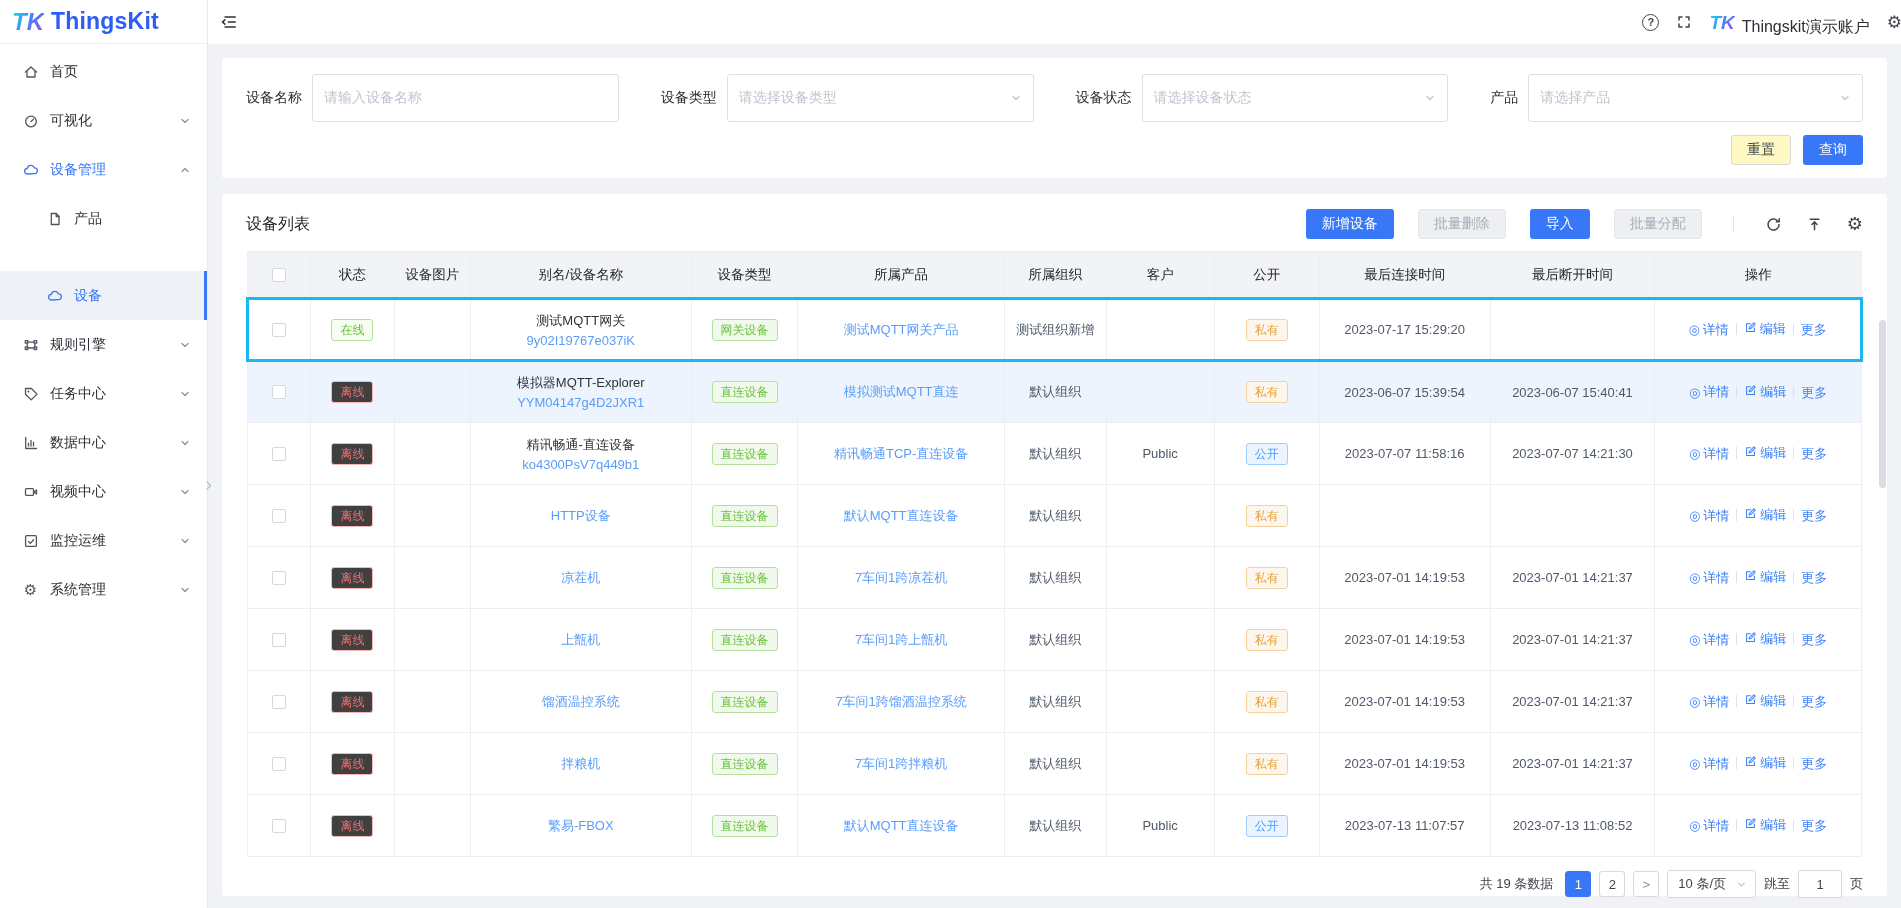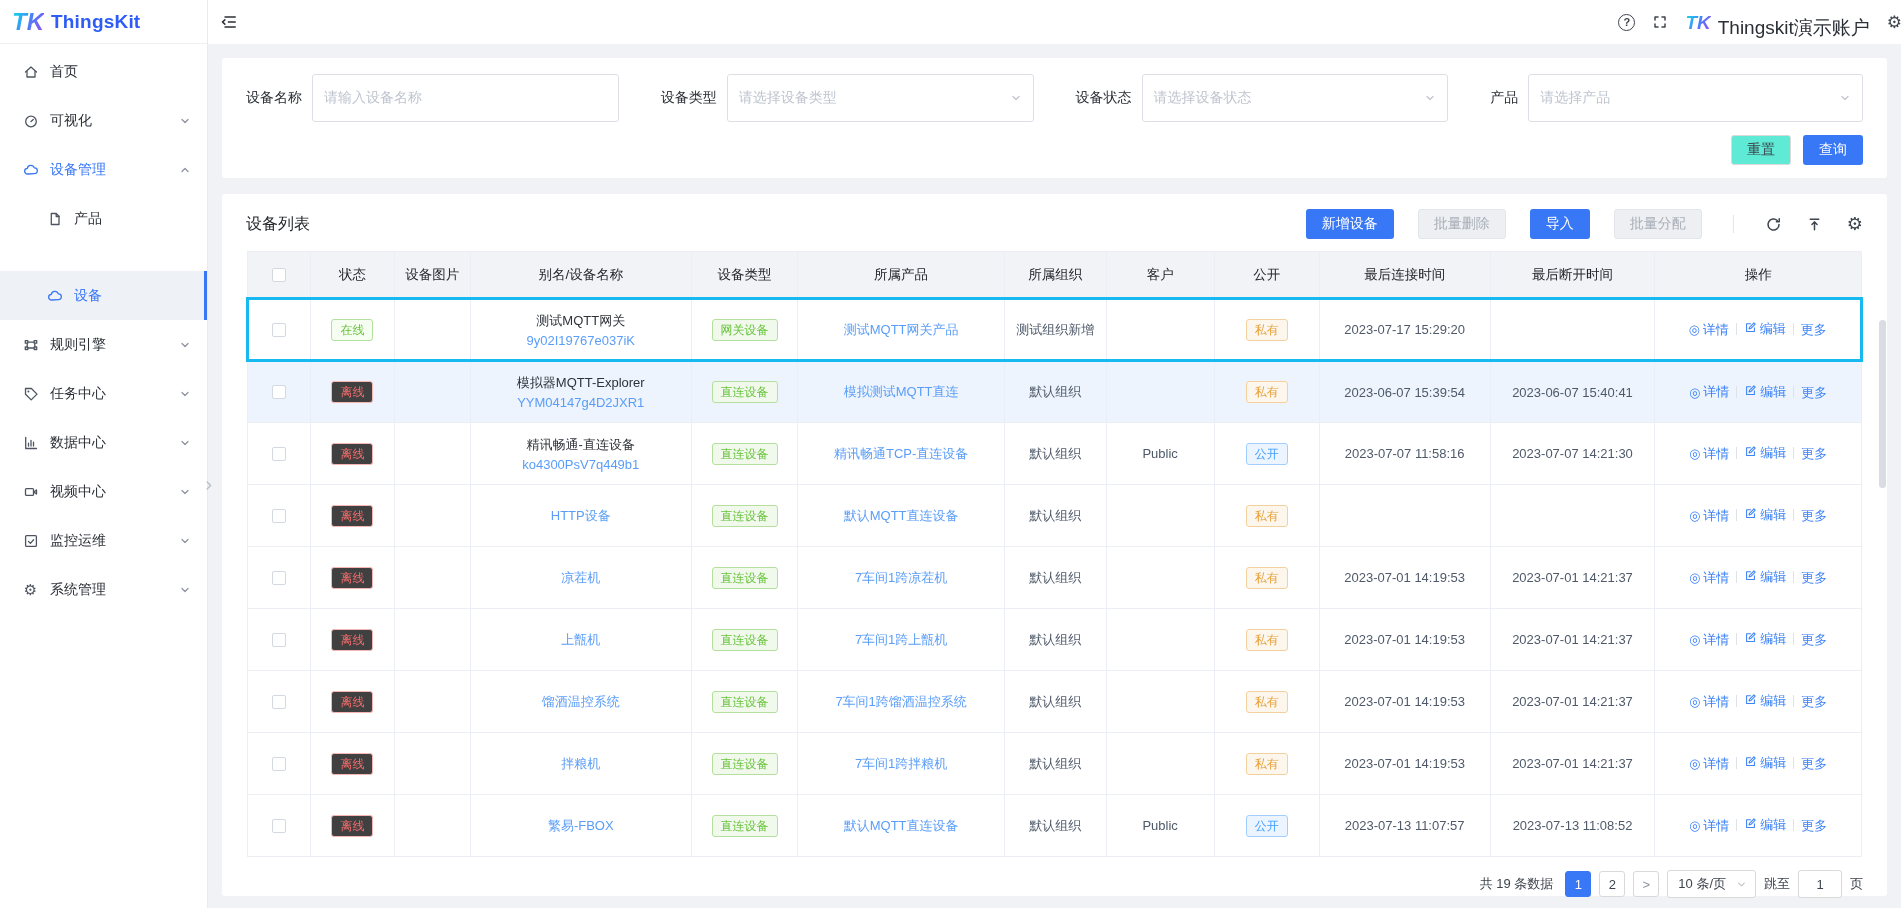--- a/index.html
+++ b/index.html
@@ -6,21 +6,21 @@
   *{box-sizing:border-box;}
   .app{width:1901px;height:908px;position:relative;display:flex;overflow:hidden;
        background:#f0f2f5;font-family:"Liberation Sans","DejaVu Sans",sans-serif;color:#303133;}
 
   
   .sidebar{width:208px;flex-shrink:0;background:#fff;border-right:1px solid #e8eaef;position:relative;}
   .logo-row{height:44px;display:flex;align-items:center;gap:7px;padding-left:12px;border-bottom:1px solid #eef0f4;}
   .logomark{font-size:24px;font-weight:900;font-style:italic;line-height:1;
             background:linear-gradient(120deg,#18c9ec 15%,#4f7bf7 55%,#8a54f7 90%);
             -webkit-background-clip:text;background-clip:text;color:transparent;}
-  .logotext{font-size:19px;font-weight:bold;color:#2d5cf6;letter-spacing:.2px;}
+  .logotext{font-size:23px;font-weight:bold;color:#2d5cf6;letter-spacing:.2px;}
   .menu{padding-top:3px;}
   .menu-item{height:49px;display:flex;align-items:center;padding:0 16px 0 22px;cursor:pointer;
              color:#2b2f36;font-size:14px;position:relative;}
   .menu-item .mi-icon{width:17px;height:17px;margin-right:11px;color:#4e5560;display:inline-flex;
                       align-items:center;justify-content:center;font-size:15px;line-height:1;}
   .menu-item.lvl2{padding-left:46px;}
   .menu-item.blue,.menu-item.blue .mi-icon{color:#3877f6;}
   .menu-item.active{background:#eef1f6;color:#3877f6;margin-top:28px;}
   .menu-item.active .mi-icon{color:#3877f6;}
   .menu-item.active::after{content:"";position:absolute;right:0;top:0;bottom:0;width:3px;background:#3877f6;}
@@ -31,37 +31,37 @@
   
   .main{flex:1;display:flex;flex-direction:column;min-width:0;}
   .topbar{height:44px;background:#fff;display:flex;align-items:center;padding:0 6px 0 12px;flex-shrink:0;}
   .fold-btn{color:#2b2f36;display:inline-flex;cursor:pointer;}
   .topbar-right{margin-left:auto;display:flex;align-items:center;gap:17px;}
   .tb-icon{color:#3f454e;display:inline-flex;align-items:center;justify-content:center;cursor:pointer;}
   .help-circle{width:17px;height:17px;border:1.3px solid #3f454e;border-radius:50%;font-size:11px;
                display:flex;align-items:center;justify-content:center;font-weight:bold;}
   .account{display:flex;align-items:center;gap:7px;cursor:pointer;}
   .account .logomark{font-size:19px;}
-  .account-name{font-size:19px;color:#2b2f36;margin-top:11px;}
+  .account-name{font-size:16px;color:#2b2f36;margin-top:11px;}
   .tb-gear{font-size:17px;margin-right:-7px;}
 
   .content{flex:1;display:flex;flex-direction:column;padding:14px 14px 12px;overflow:hidden;}
 
   
   .filter-card{background:#fff;border-radius:3px;padding:16px 24px 13px;flex-shrink:0;}
   .filter-row{display:grid;grid-template-columns:repeat(4,1fr);column-gap:42px;}
   .fgroup{display:flex;align-items:center;}
   .flabel{font-size:14px;color:#2b2f36;margin-right:10px;white-space:nowrap;}
   .ffield{flex:1;height:48px;border:1px solid #dcdfe6;border-radius:3px;background:#fff;
           display:flex;align-items:center;padding:0 11px;font-size:14px;color:#bfc5cf;cursor:text;}
   .ffield .caret{margin-left:auto;color:#c0c4cc;display:inline-flex;}
   .filter-actions{display:flex;justify-content:flex-end;gap:12px;margin-top:13px;}
   .btn{height:30px;min-width:48px;padding:0 15px;border-radius:3px;font-size:14px;display:inline-flex;
        align-items:center;justify-content:center;cursor:pointer;border:1px solid transparent;white-space:nowrap;}
-  .btn.plain{background:#5eead4;border-color:#d9d9d9;color:#3f454e;}
+  .btn.plain{background:#fef9c3;border-color:#d9d9d9;color:#3f454e;}
   .btn.primary{background:#3877f6;color:#fff;}
   .btn.disabled{background:#edeff2;color:#a9afb8;border-color:#e2e5ea;cursor:not-allowed;}
 
   
   .table-card{background:#fff;border-radius:3px;margin-top:16px;flex:1;display:flex;flex-direction:column;
               padding:0 24px;position:relative;min-height:0;}
   .table-toolbar{display:flex;align-items:center;padding:15px 0 12px;flex-shrink:0;}
   .tt-title{font-size:16px;color:#23262b;}
   .tt-right{margin-left:auto;display:flex;align-items:center;gap:24px;}
   .tt-divider{width:1px;height:18px;background:#e3e6ea;margin:0 7px;}

